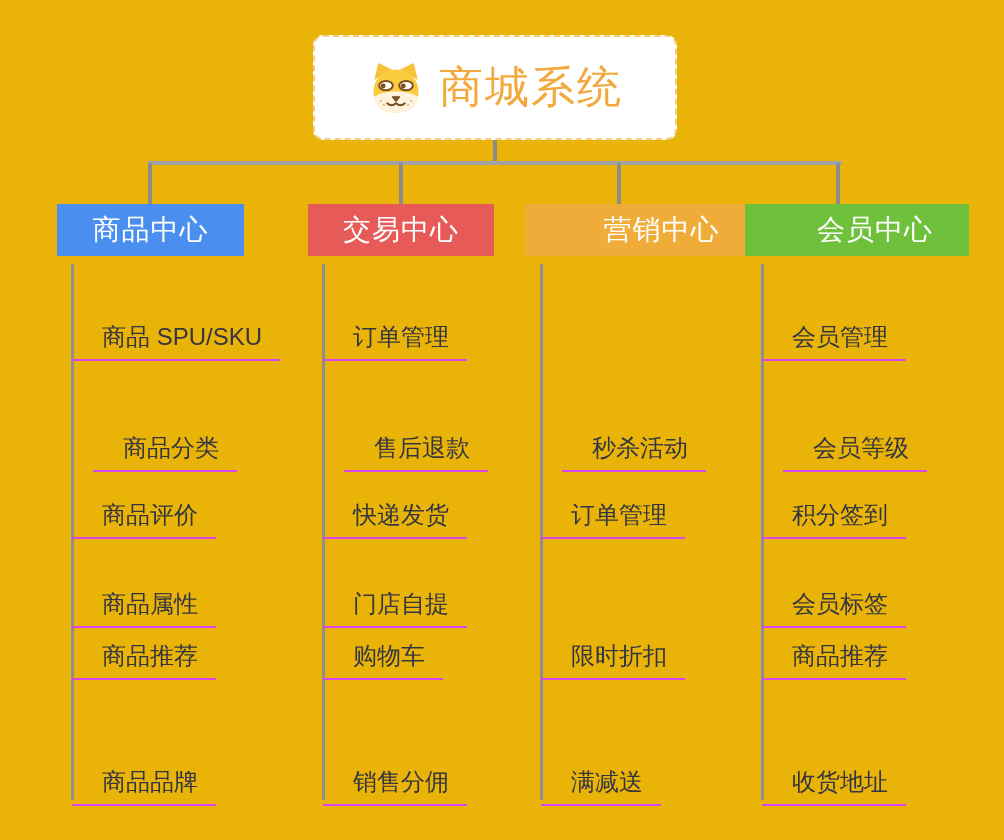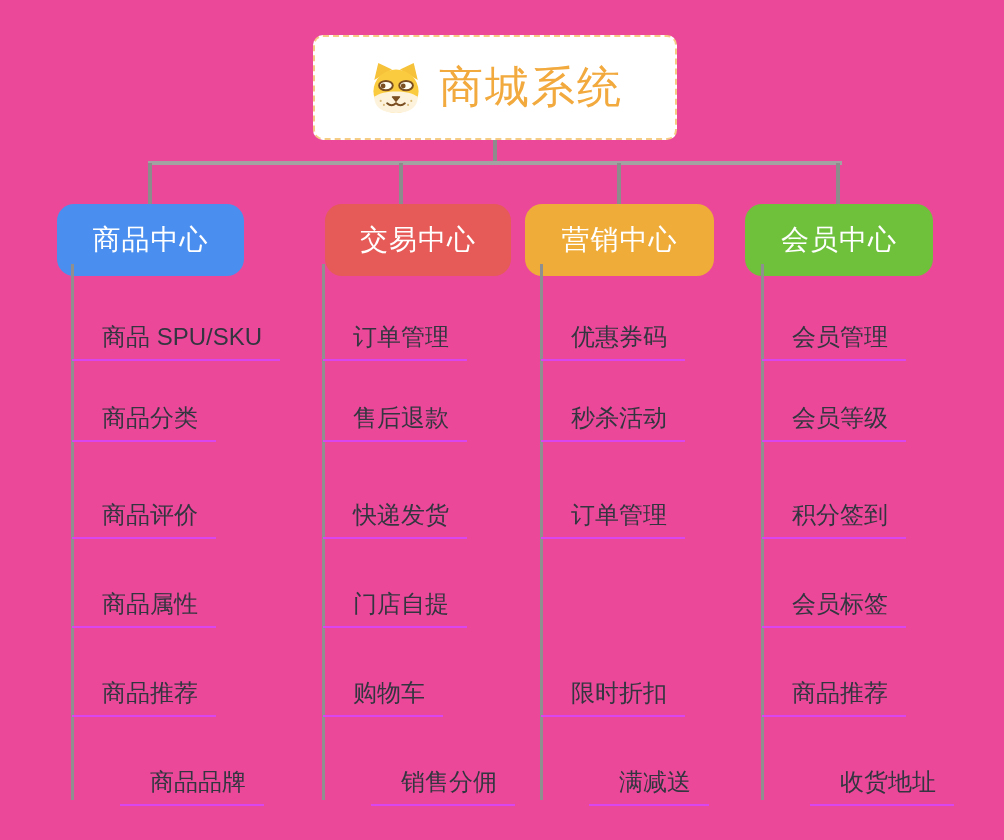--- a/index.html
+++ b/index.html
@@ -1,17 +1,17 @@
 <!DOCTYPE html>
 <html><head>
 <meta charset="utf-8">
 <style>
   html,body{margin:0;padding:0;}
   body{background:#f8f8f8;font-family:"Liberation Sans","DejaVu Sans",sans-serif;}
-  .canvas{position:relative;width:1004px;height:840px;background:#ec4899;overflow:hidden;}
+  .canvas{position:relative;width:1004px;height:840px;background:#eab308;overflow:hidden;}
 
   
   .line{position:absolute;background:#8c8c8c;}
   .root-stub{left:493px;top:139px;width:4px;height:26px;}
   .h-bar{left:148px;top:161px;width:694px;height:4px;background:#a2a2a2;}
   .drop{top:163px;width:4px;height:42px;}
   .drop-1{left:148px;}
   .drop-2{left:399px;}
   .drop-3{left:617px;}
   .drop-4{left:836px;}
@@ -20,46 +20,46 @@
   .root-node{
     position:absolute;left:313px;top:35px;width:364px;height:105px;
     background:#ffffff;border:2px dashed #f6cc85;border-radius:10px;
     box-sizing:border-box;display:flex;align-items:center;justify-content:center;gap:14px;
   }
   .root-title{font-size:44px;color:#f2a93d;letter-spacing:2px;white-space:nowrap;}
   .root-icon{width:58px;height:54px;flex:0 0 auto;}
 
   
   .branch{
-    position:absolute;top:204px;height:72px;border-radius:17px;
+    position:absolute;top:204px;height:52px;border-radius:0;
     display:flex;align-items:center;justify-content:center;
     color:#ffffff;font-size:28px;letter-spacing:1px;white-space:nowrap;
   }
   .branch-1{left:57px;width:187px;}
-  .branch-2{left:308px;width:186px;margin-left:17px;}
+  .branch-2{left:308px;width:186px;}
   .branch-3{left:525px;width:189px;}
-  .branch-4{left:745px;width:188px;}
+  .branch-4{left:745px;width:188px;padding-left:36px;}
 
   
   .spine{position:absolute;top:264px;width:3px;height:536px;background:#8f8f8f;}
   .spine-1{left:71px;}
   .spine-2{left:322px;}
   .spine-3{left:540px;}
   .spine-4{left:761px;}
 
   
   .item{
     position:absolute;display:inline-flex;align-items:flex-end;
     height:44px;border-bottom:2px solid #d946ef;
     padding:0 18px 6px 30px;box-sizing:content-box;
     font-size:24px;color:#333640;white-space:nowrap;
   }
   .col-1{left:72px;} .col-2{left:323px;} .col-3{left:541px;} .col-4{left:762px;}
-  .row-1{top:309px;} .row-2{top:390px;} .row-3{top:487px;}
-  .row-4{top:576px;} .row-5{top:665px;font-family:Liberation Mono, monospace;} .row-6{top:754px;margin-left:48px;}
+  .row-1{top:309px;} .row-2{top:420px;margin-left:21px;} .row-3{top:487px;}
+  .row-4{top:576px;} .row-5{top:628px;font-family:Liberation Mono, monospace;} .row-6{top:754px;}
 </style>
 </head>
 <body>
 
 <div class="canvas">
 
   <div class="line root-stub"></div>
   <div class="line h-bar"></div>
   <div class="line drop drop-1"></div>
   <div class="line drop drop-2"></div>
@@ -85,21 +85,21 @@
     </svg>
     <span class="root-title">商城系统</span>
   </div>
 
   <div class="branch branch-1" style="background-color: rgb(74, 143, 239);">
     <span>商品中心</span>
   </div>
   <div class="branch branch-2" style="background-color: rgb(230, 91, 87);">
     <span>交易中心</span>
   </div>
-  <div class="branch branch-3" style="background-color: rgb(239, 172, 56);">
+  <div class="branch branch-3" style="background-color: rgb(239, 172, 56); padding-left: 42px;">
     <span>营销中心</span>
   </div>
   <div class="branch branch-4" style="background-color: rgb(111, 193, 60);">
     <span>会员中心</span>
   </div>
 
   <div class="spine spine-1"></div>
   <div class="spine spine-2"></div>
   <div class="spine spine-3"></div>
   <div class="spine spine-4"></div>
@@ -111,21 +111,20 @@
   <div class="item col-1 row-5">商品推荐</div>
   <div class="item col-1 row-6">商品品牌</div>
 
   <div class="item col-2 row-1">订单管理</div>
   <div class="item col-2 row-2">售后退款</div>
   <div class="item col-2 row-3">快递发货</div>
   <div class="item col-2 row-4">门店自提</div>
   <div class="item col-2 row-5">购物车</div>
   <div class="item col-2 row-6">销售分佣</div>
 
-  <div class="item col-3 row-1">优惠券码</div>
   <div class="item col-3 row-2">秒杀活动</div>
   <div class="item col-3 row-3">订单管理</div>
   <div class="item col-3 row-5">限时折扣</div>
   <div class="item col-3 row-6">满减送</div>
 
   <div class="item col-4 row-1">会员管理</div>
   <div class="item col-4 row-2">会员等级</div>
   <div class="item col-4 row-4">会员标签</div>
   <div class="item col-4 row-3">积分签到</div>
   <div class="item col-4 row-5">商品推荐</div>

